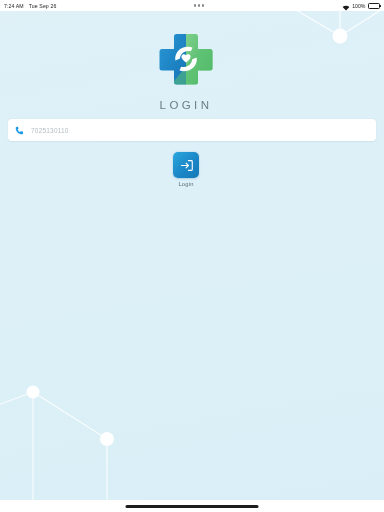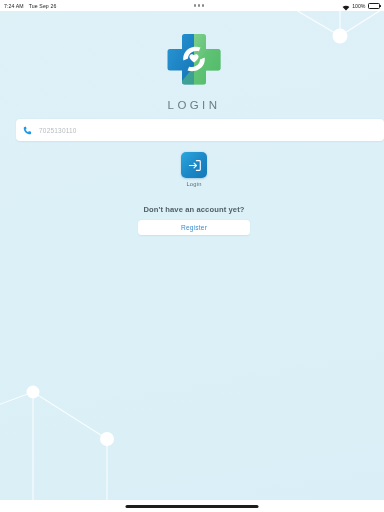--- a/index.html
+++ b/index.html
@@ -96,21 +96,21 @@
   }
   .batt-fill {
     height: 100%;
     background: #1b1b1b;
     border-radius: 0.5px;
   }
 
   
   .content {
     position: absolute;
-    top: 11px; left: 8px;
+    top: 11px; left: 0;
     width: 372px;
     height: 501px;
     z-index: 10;
   }
 
   .logo-wrap {
     position: absolute;
     top: 21px; left: 0; right: 0;
     display: flex;
     justify-content: center;
@@ -316,23 +316,19 @@
       <button class="login-btn">
         <svg width="15" height="15" viewBox="0 0 20 20">
           <path d="M12.5 3.5 H16.5 A1.2 1.2 0 0 1 17.7 4.7 V15.3 A1.2 1.2 0 0 1 16.5 16.5 H12.5" fill="none" stroke="#ffffff" stroke-width="1.5" stroke-linecap="round"></path>
           <path d="M3.2 10 H12.3" fill="none" stroke="#ffffff" stroke-width="1.5" stroke-linecap="round"></path>
           <path d="M9.4 6.8 L12.6 10 L9.4 13.2" fill="none" stroke="#ffffff" stroke-width="1.5" stroke-linecap="round" stroke-linejoin="round"></path>
         </svg>
       </button>
       <span class="login-label">Login</span>
     </div>
 
-    <div class="register-block">
-      <span class="register-prompt">Don't have an account yet?</span>
-      <button class="register-btn">Register</button>
-    </div>
 
   </div>
 
   <div class="bottom-strip"></div>
   <div class="home-indicator"></div>
 
 </div>
 
 </body></html>

